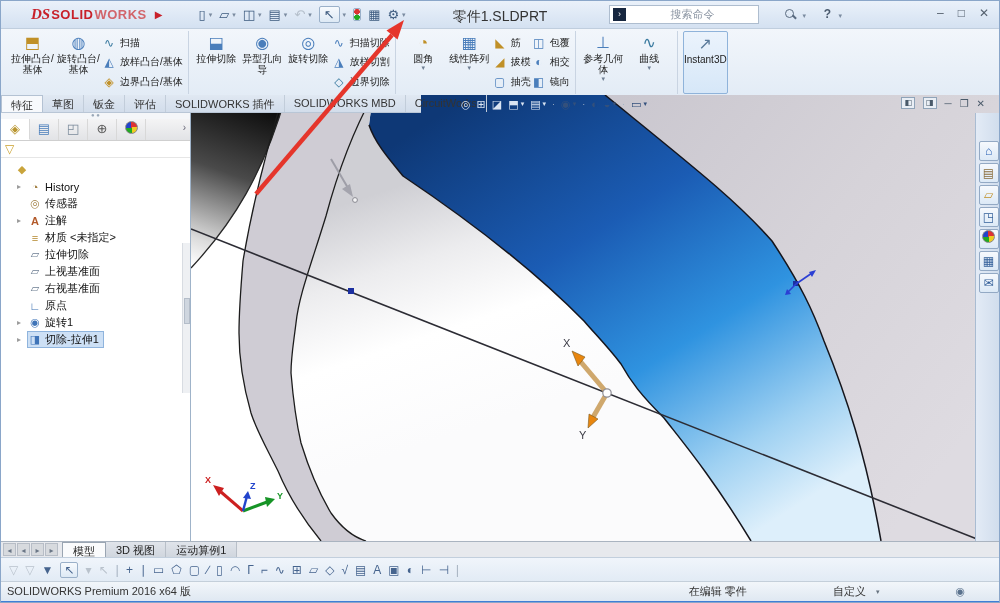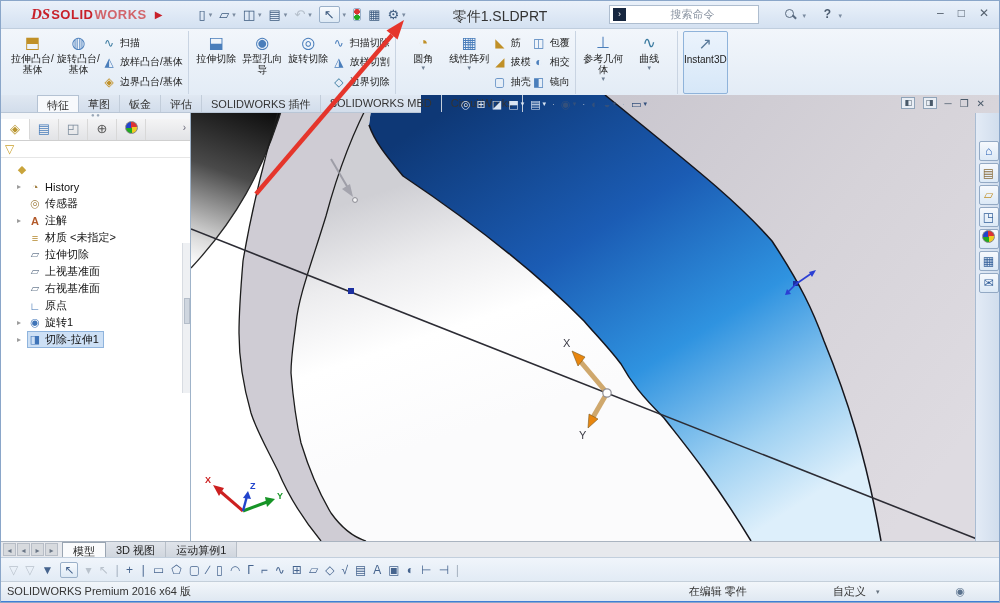--- a/index.html
+++ b/index.html
@@ -46,21 +46,21 @@
   .smbtn { display:flex; align-items:center; gap:4px; font-size:10px; color:#222; height:17px; white-space:nowrap; }
   .smbtn .ic { font-size:12px; width:14px; text-align:center; }
   .gold { color:#c09027; } .steel { color:#4a7ebb; } .teal { color:#3b7ba0; }
   .ddm { font-size:7px; color:#6f7f93; height:8px; line-height:8px; }
   .pressed { background:linear-gradient(#ebf3fc,#d6e7f8); border:1px solid #8fb3da; border-radius:2px; }
 
   
   .tabstrip { position:absolute; left:0; top:94px; width:420px; height:18px;
     background:linear-gradient(#e0e8f2,#d2ddeb); border-bottom:1px solid #b9c6d6; display:flex; z-index:6; }
   .rtab { padding:2px 9px 0; font-size:11px; color:#333; border-right:1px solid #c2cdda; white-space:nowrap; }
-  .rtab.active { background:#f7f9fc; border:1px solid #b4c2d3; border-bottom:none;margin-left:36px; }
+  .rtab.active { background:#f7f9fc; border:1px solid #b4c2d3; border-bottom:none; }
 
   
   .leftpanel { position:absolute; left:0; top:112px; width:190px; height:428px; background:#fff;
     border-right:1px solid #9fb3c9; z-index:5; }
   .splitdots { height:6px; text-align:center; color:#9aa8b8; font-size:6px; line-height:5px; background:#f4f6f9; }
   .paneltabs { height:22px; display:flex; align-items:stretch; background:linear-gradient(#f4f4f5,#e2e3e6); border-bottom:1px solid #cfcfcf; }
   .ptab { width:29px; text-align:center; font-size:13px; padding-top:2px; border-right:1px solid #d8d8d8; color:#4a7ebb; }
   .ptab.active { background:#fff; border-bottom:1px solid #fff; }
   .wheel { display:inline-block; width:13px; height:13px; border-radius:50%;
     background:conic-gradient(#d33 0 25%, #ec2 0 50%, #2a2 0 75%, #24c 0 100%); border:1px solid #888; }

